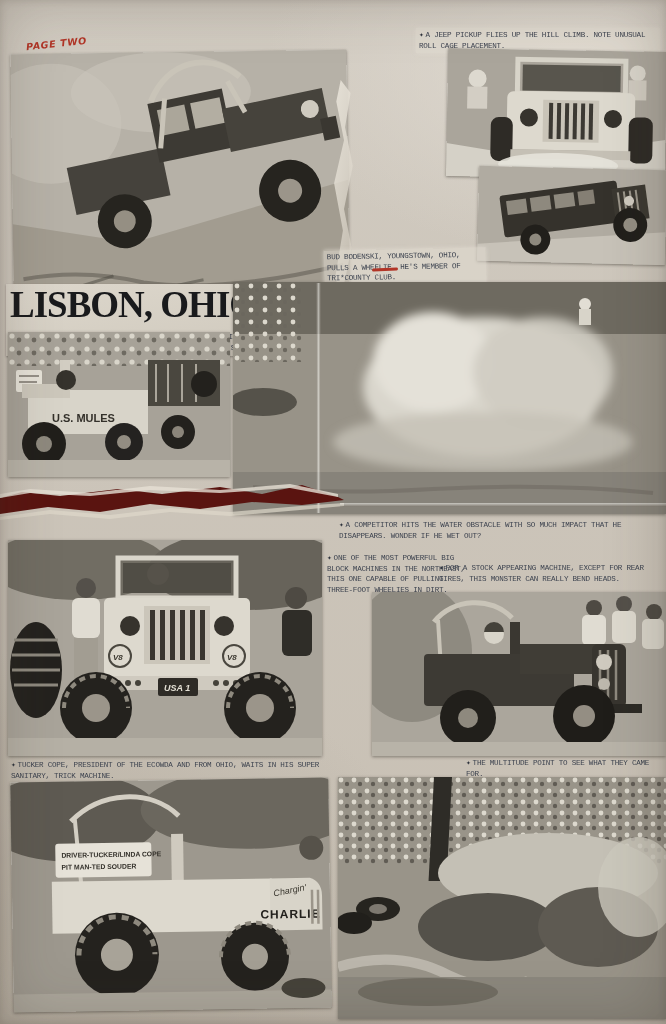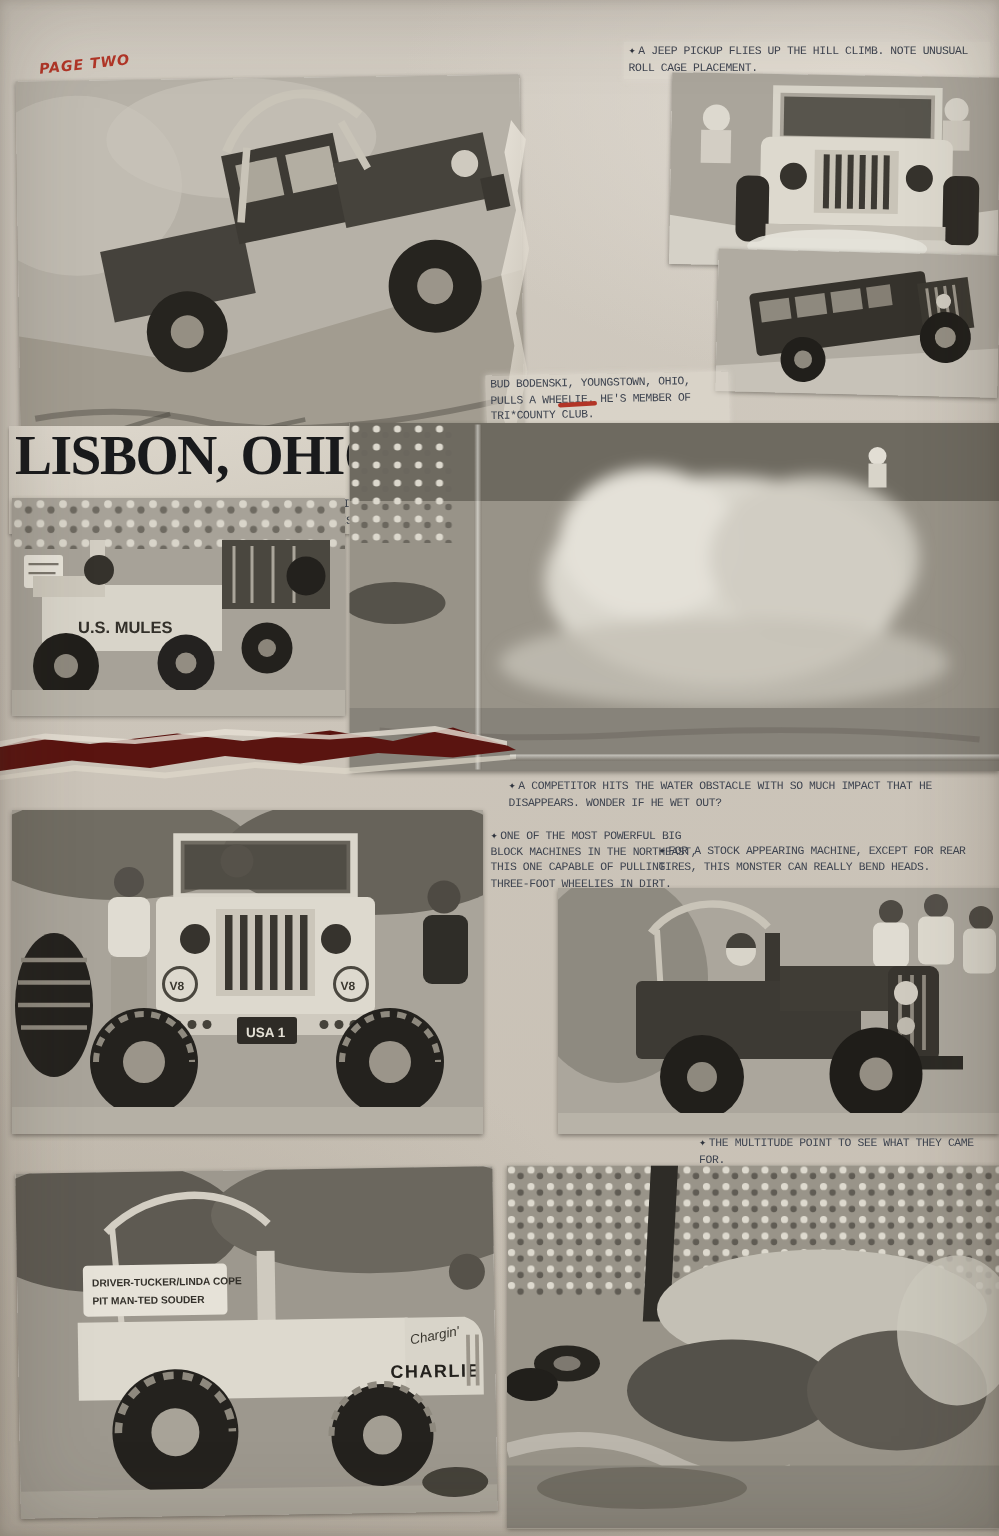--- a/index.html
+++ b/index.html
@@ -222,21 +222,21 @@
   <div class="crease-h" style="top:503px;left:340px;width:326px;"></div>
 
   <div class="caption" style="left:336px;top:518px;width:326px;background:transparent;box-shadow:none;">
     <span class="marker">✦</span><span>A COMPETITOR HITS THE WATER OBSTACLE WITH SO MUCH IMPACT THAT HE DISAPPEARS. WONDER IF HE WET OUT?</span>
   </div>
 
   <div class="caption" style="left:324px;top:551px;width:146px;background:transparent;box-shadow:none;">
     <span class="marker">✦</span><span>ONE OF THE MOST POWERFUL BIG BLOCK MACHINES IN THE NORTHEAST, THIS ONE CAPABLE OF PULLING THREE-FOOT WHEELIES IN DIRT.</span>
   </div>
 
-  <div class="photo" style="left:8px;top:540px;width:314px;height:216px;">
+  <div class="photo" style="left:8px;top:540px;width:314px;height:216px;font-style:italic;">
     <svg viewBox="0 0 314 216">
       <rect width="314" height="216" fill="#a9a49a"></rect>
       <ellipse cx="70" cy="25" rx="90" ry="35" fill="#716d63"></ellipse>
       <ellipse cx="240" cy="30" rx="100" ry="40" fill="#67635a"></ellipse>
       <g>
         <ellipse cx="28" cy="130" rx="26" ry="48" fill="#24221e"></ellipse>
         <g stroke="#8e897e" stroke-width="3">
             <line x1="6" y1="100" x2="50" y2="100"></line>
             <line x1="4" y1="115" x2="52" y2="115"></line>
             <line x1="4" y1="130" x2="52" y2="130"></line>
@@ -329,20 +329,23 @@
         <rect x="218" y="112" width="52" height="9" fill="#2c2a25"></rect>
         <circle cx="96" cy="126" r="28" fill="#211f1b"></circle>
           <circle cx="96" cy="126" r="10" fill="#8e897e"></circle>
         <circle cx="212" cy="124" r="31" fill="#1f1d19"></circle>
           <circle cx="212" cy="124" r="11" fill="#948e83"></circle>
       </g>
       <rect x="0" y="150" width="294" height="14" fill="#b8b3a8"></rect>
     </svg>
   </div>
 
+  <div class="caption" style="left:8px;top:758px;width:322px;background:transparent;box-shadow:none;">
+    <span class="marker">✦</span><span>TUCKER COPE, PRESIDENT OF THE ECOWDA AND FROM OHIO, WAITS IN HIS SUPER SANITARY, TRICK MACHINE.</span>
+  </div>
 
   <div class="caption" style="left:463px;top:756px;width:202px;background:transparent;box-shadow:none;">
     <span class="marker">✦</span><span>THE MULTITUDE POINT TO SEE WHAT THEY CAME FOR.</span>
   </div>
 
   <div class="photo" style="left:12px;top:780px;width:318px;height:230px;transform:rotate(-.9deg);">
     <svg viewBox="0 0 318 230">
       <rect width="318" height="230" fill="#9d988e"></rect>
       <ellipse cx="60" cy="36" rx="90" ry="44" fill="#5e5a52"></ellipse>
       <ellipse cx="240" cy="30" rx="110" ry="40" fill="#6b675e"></ellipse>

